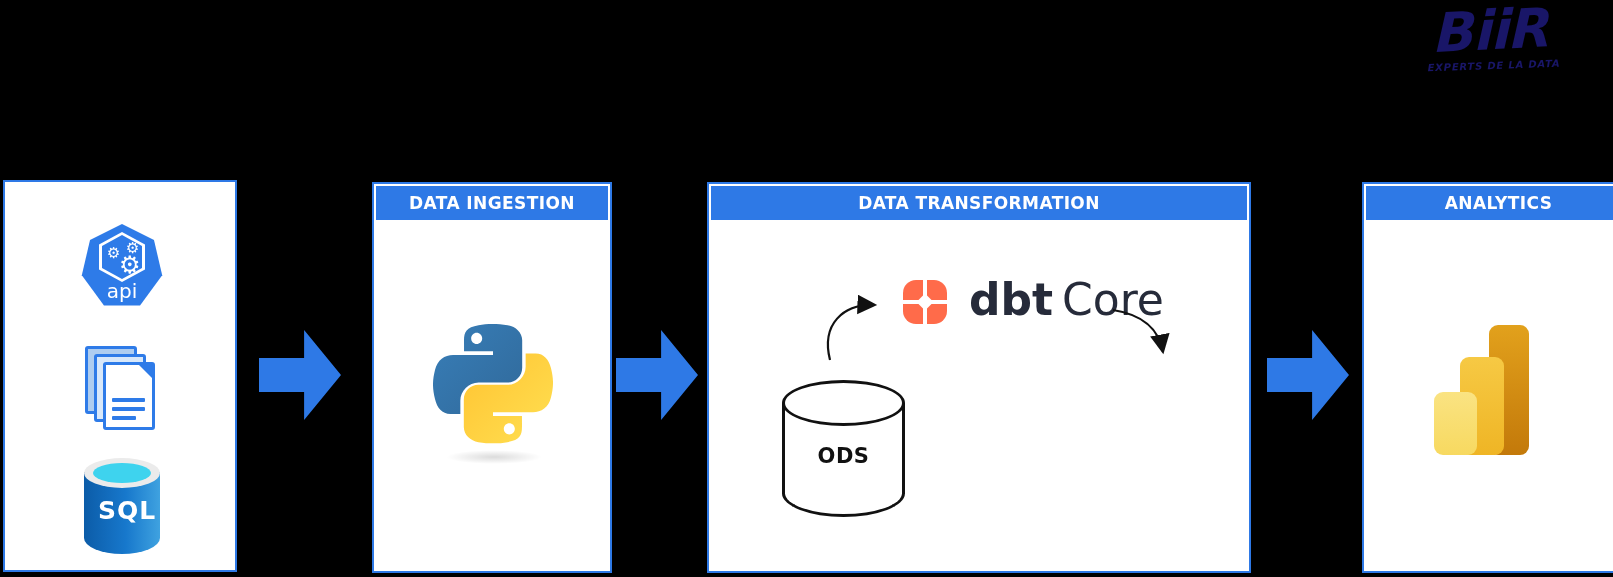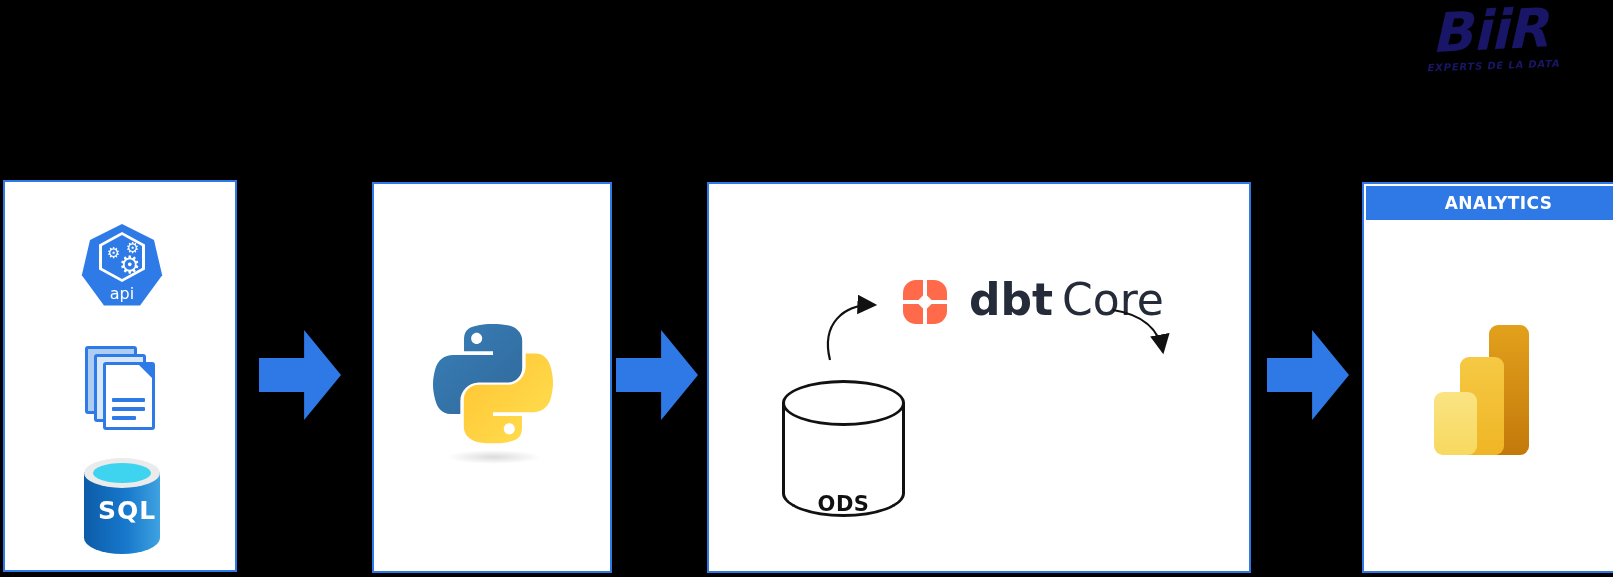--- a/index.html
+++ b/index.html
@@ -35,21 +35,21 @@
             clip-path:polygon(50% 0%,89% 19%,99% 61%,72% 97%,28% 97%,1% 61%,11% 19%);}
   .api-hex-outer{position:absolute;left:18px;top:8px;width:46px;height:50px;background:#fff;
                  clip-path:polygon(50% 0,100% 25%,100% 75%,50% 100%,0 75%,0 25%);}
   .api-hex-inner{position:absolute;left:3px;top:3px;width:40px;height:44px;background:#2e7be8;
                  clip-path:polygon(50% 0,100% 25%,100% 75%,50% 100%,0 75%,0 25%);}
   .gear{position:absolute;color:#fff;line-height:1;}
   .gear-1{left:17px;top:18px;font-size:24px;}
   .gear-2{left:5px;top:11px;font-size:15px;}
   .gear-3{left:24px;top:6px;font-size:15px;}
   .api-label{position:absolute;bottom:5px;width:100%;text-align:center;color:#fff;
-             font-size:16px;font-weight:400;}
+             font-size:20px;font-weight:400;}
 
   
   .docs-icon{position:absolute;left:80px;top:164px;width:74px;height:92px;}
   .page{position:absolute;width:46px;height:62px;border:3px solid #2e7be8;border-radius:3px;
         box-sizing:content-box;}
   .page-back{left:0;top:0;background:#aecdf0;}
   .page-mid{left:9px;top:8px;background:#d8e8fa;}
   .page-front{left:18px;top:16px;background:#fff;overflow:hidden;}
   .dogear{position:absolute;top:-1px;right:-1px;width:0;height:0;
           border-top:15px solid #2e7be8;border-left:15px solid transparent;}
@@ -81,21 +81,21 @@
   .dbt-cut-h{position:absolute;left:0;top:22px;width:48px;height:4px;background:#fff;}
   .dbt-hole{position:absolute;left:18px;top:18px;width:12px;height:12px;background:#fff;transform:rotate(45deg);}
   .dbt-text{font-size:44px;line-height:1;color:#262b3a;white-space:nowrap;}
   .dbt-bold{font-weight:800;}
   .dbt-regular{font-weight:400;margin-left:9px;}
 
   
   .db-cyl{position:absolute;}
   .cyl-body{position:absolute;left:0;box-sizing:border-box;}
   .cyl-top{position:absolute;left:0;top:0;box-sizing:border-box;border-radius:50%;}
-  .cyl-label{position:absolute;width:100%;text-align:center;font-weight:700;font-size:21px;letter-spacing:.5px;margin-top:48px;}
+  .cyl-label{position:absolute;width:100%;text-align:center;font-weight:700;font-size:21px;letter-spacing:.5px;}
   #ods-cylinder{left:73px;top:196px;width:123px;height:137px;}
   #ods-cylinder .cyl-top{width:123px;height:46px;background:#fff;border:3px solid #111;}
   #ods-cylinder .cyl-body{top:23px;width:123px;height:114px;background:#fff;
       border-left:3px solid #111;border-right:3px solid #111;border-bottom:3px solid #111;
       border-radius:0 0 62px 62px / 0 0 24px 24px;}
   #ods-cylinder .cyl-label{top:64px;color:#111;}
   #dwh-cylinder{left:394px;top:199px;width:122px;height:134px;}
   #dwh-cylinder .cyl-top{width:122px;height:46px;background:#2f6ce8;border:3px solid #1c13e0;}
   #dwh-cylinder .cyl-body{top:23px;width:122px;height:111px;background:#2f6ce8;
       border-left:3px solid #1c13e0;border-right:3px solid #1c13e0;border-bottom:3px solid #1c13e0;
@@ -152,20 +152,23 @@
       <div class="sql-rim">
         <div class="sql-inner"></div>
       </div>
       <div class="sql-label">SQL</div>
     </div>
   </div>
 
   <div class="flow-arrow" id="flow-arrow-1"></div>
 
   <div class="stage" id="stage-ingestion">
+    <div class="stage-header">
+      <span>DATA INGESTION</span>
+    </div>
 
     <svg class="python-icon" viewBox="0 0 111 111" xmlns="http://www.w3.org/2000/svg">
       <defs>
         <linearGradient id="py-blue" x1="0" y1="0" x2="1" y2="1">
           <stop offset="0" stop-color="#387eb8"></stop>
             <stop offset="1" stop-color="#30699a"></stop>
         </linearGradient>
         <linearGradient id="py-yellow" x1="0" y1="0" x2="1" y2="1">
           <stop offset="0" stop-color="#ffe052"></stop>
             <stop offset="1" stop-color="#ffc331"></stop>
@@ -174,20 +177,23 @@
       </defs>
       <use href="#py-snake" fill="url(#py-blue)"></use>
       <use href="#py-snake" fill="url(#py-yellow)" transform="rotate(180 55.5 55.2)"></use>
     </svg>
     <div class="python-shadow"></div>
   </div>
 
   <div class="flow-arrow" id="flow-arrow-2"></div>
 
   <div class="stage" id="stage-transformation">
+    <div class="stage-header">
+      <span>DATA TRANSFORMATION</span>
+    </div>
 
     <div class="dbt-row">
       <div class="dbt-mark">
         <div class="dbt-square"></div>
         <div class="dbt-cut-v"></div>
         <div class="dbt-cut-h"></div>
         <div class="dbt-hole"></div>
       </div>
       <div class="dbt-text">
         <span class="dbt-bold">dbt</span><span class="dbt-regular">Core</span>

